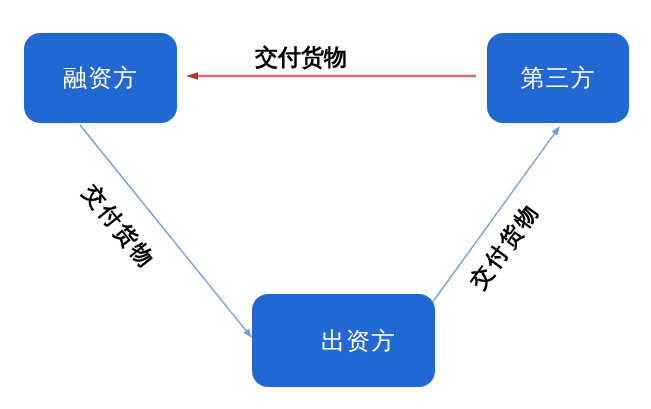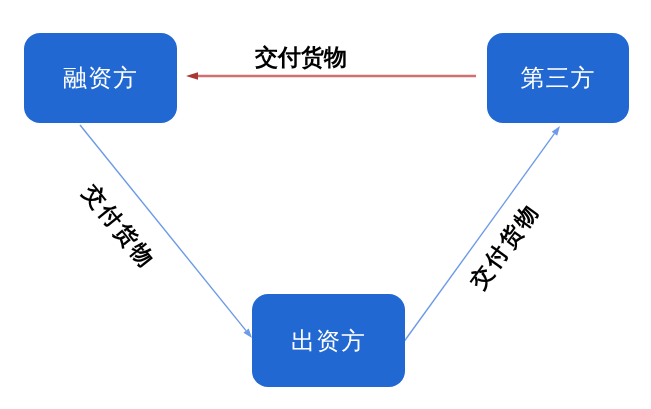--- a/index.html
+++ b/index.html
@@ -74,21 +74,21 @@
     <polygon points="252,338 243.4,332.7 248.7,328.5" fill="#6D9BE8"></polygon>
 
     <line x1="403" y1="343" x2="554.4" y2="133.7" stroke-width="1.4" stroke="#6D9BE8"></line>
     <polygon points="560,126 557.2,135.7 551.7,131.7" fill="#6D9BE8"></polygon>
   </svg>
 
   <div class="node node-financing" style="background-color: rgb(34, 104, 210); color: rgb(255, 255, 255); text-align: right;">融资方</div>
 
   <div class="node node-third" style="background-color: rgb(34, 104, 210); color: rgb(255, 255, 255);">第三方</div>
 
-  <div class="node node-funding" style="background-color: rgb(34, 104, 210); color: rgb(255, 255, 255);">出资方</div>
+  <div class="node node-funding" style="background-color: rgb(34, 104, 210); color: rgb(255, 255, 255); padding-left: 30px;">出资方</div>
 
   <div class="edge-label edge-label-top" style="color: rgb(0, 0, 0);">交付货物</div>
 
   <div class="edge-label edge-label-left" style="color: rgb(0, 0, 0);">交付货物</div>
 
   <div class="edge-label edge-label-right" style="color: rgb(0, 0, 0);">交付货物</div>
 
 </div>
 
 </body></html>

